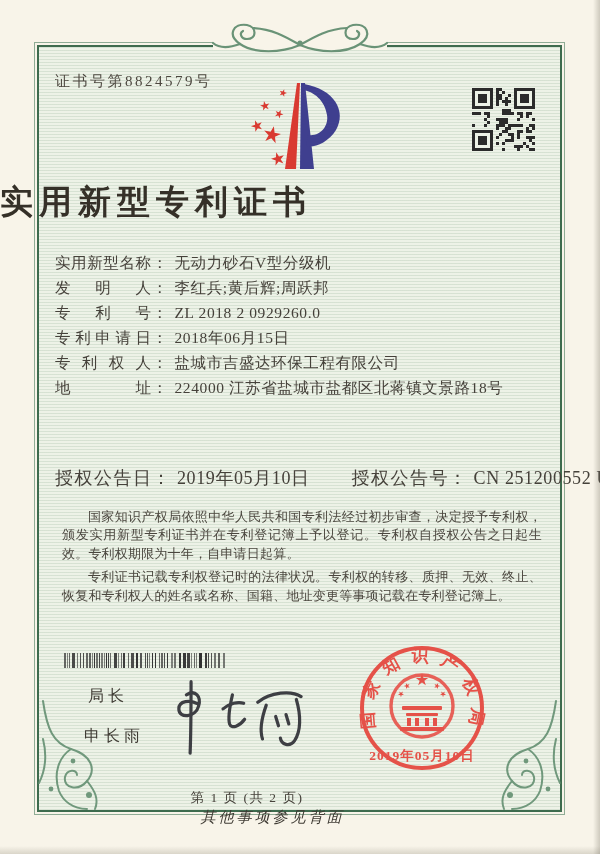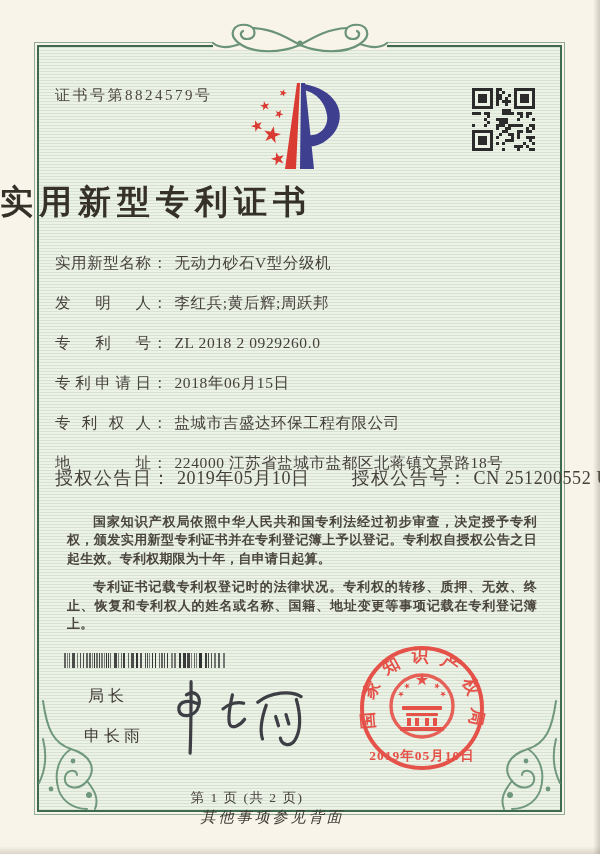--- a/index.html
+++ b/index.html
@@ -29,44 +29,44 @@
   }
 
   .content{position:absolute;inset:0;z-index:2;}
 
   .ornament-top{position:absolute;left:185px;top:18px;width:230px;height:42px;z-index:3;}
   .corner-fl{position:absolute;width:82px;height:112px;z-index:3;opacity:.85;}
   .corner-left{left:37px;top:699px;}
   .corner-right{left:480px;top:699px;transform:scaleX(-1);}
 
   .cert-no{
-    position:absolute;left:55px;top:86px;
+    position:absolute;left:55px;top:72px;
     font-size:15px;letter-spacing:2.5px;color:#4c473f;
   }
   .logo{position:absolute;left:248px;top:76px;width:104px;height:102px;}
   .qr{position:absolute;left:472px;top:88px;width:63px;height:63px;}
 
   .title{
     position:absolute;left:0;top:180px;width:600px;text-align:left;
     font-size:33px;font-weight:bold;letter-spacing:6px;color:#353028;
   }
 
   .fields{position:absolute;left:55px;top:253px;}
-  .field-row{display:flex;align-items:baseline;font-size:15.5px;height:20px;margin-bottom:20px;white-space:nowrap;}
+  .field-row{display:flex;align-items:baseline;font-size:15.5px;height:20px;margin-bottom:5px;white-space:nowrap;}
   .field-label{display:inline-block;width:96px;text-align:justify;text-align-last:justify;-moz-text-align-last:justify;color:#46423b;}
   .field-colon{margin:0 7px 0 1px;}
   .field-value{letter-spacing:.6px;}
 
   .grant-row{position:absolute;left:55px;top:466px;font-size:18px;white-space:nowrap;display:flex;}
   .grant-pair{display:flex;align-items:baseline;}
   .grant-gap{width:42px;}
 
   .paragraphs{position:absolute;left:57px;top:503px;width:490px;
     font-size:13px;line-height:18.4px;text-align:justify;color:#4a463e;letter-spacing:.2px;}
-  .paragraphs p{margin:10px;text-indent:2em;font-weight:bold;}
+  .paragraphs p{margin:5px;text-indent:2em;}
 
   .barcode{position:absolute;left:64px;top:653px;width:162px;height:15px;}
 
   .sig-title{position:absolute;left:88px;top:686px;font-size:16px;letter-spacing:4px;color:#3f3b34;}
   .sig-name {position:absolute;left:84px;top:726px;font-size:16px;letter-spacing:4px;color:#3f3b34;}
   .sig-hand{position:absolute;left:163px;top:676px;width:152px;height:94px;}
 
   .seal{position:absolute;left:350px;top:636px;width:148px;height:152px;z-index:4;
     opacity:.94;mix-blend-mode:multiply;}
 

